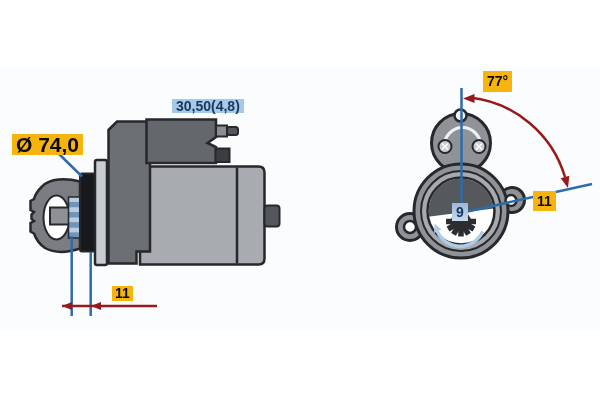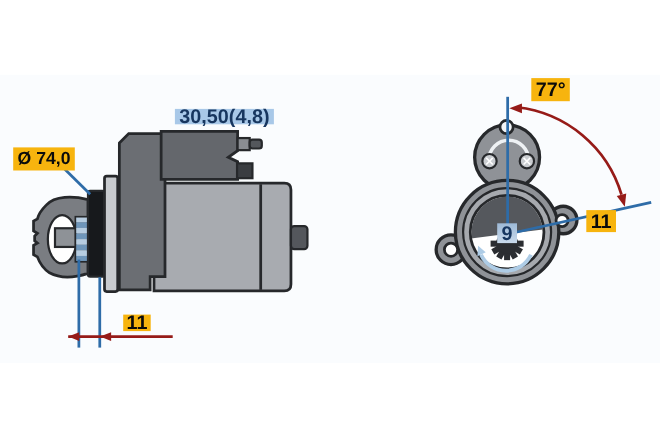--- a/index.html
+++ b/index.html
@@ -1,20 +1,20 @@
 <!DOCTYPE html>
 <html style="--label-yellow: #f7b40e; --label-blue: #a8c8e8; --label-navy: #17365f; --steel-badge: #9db9d6; --line-blue: #2e6ca8; --dim-red: #961b18; --arrow-blue: #aecce6; --outline: #26282b; --body-gray: #a8abb0; --solenoid-gray: #64676c; --pedestal-gray: #6b6e73; --fork-gray: #7a7d82; --plate-light: #c8cbcf; --flange-black: #17191c; --shaft-gray: #8e9297; --bolt-gray: #54575c; --term-light: #8a8d92; --term-dark: #3a3d41; --plate-gray: #8f9297; --ring-gray: #a6a9ae; --chord-dark: #55585d; --gear-dark: #2b2d31; --bolt-head: #c9ccd0; --stripe-light: #b7cde1; --stripe-dark: #6f96ba;"><head>
 <meta charset="utf-8">
 <style>
   html,body{margin:0;padding:0;}
   #stage{position:relative;width:600px;height:400px;background:#ffffff;overflow:hidden;
          font-family:"Liberation Sans",sans-serif;}
   #band{position:absolute;left:0;top:68px;width:600px;height:262px;background:#fafcfe;}
   svg{position:absolute;left:0;top:0;}
-  .lbl{position:absolute;font-weight:700;font-size:18px;line-height:17px;color:#0b0b0b;
+  .lbl{position:absolute;font-weight:700;font-size:14px;line-height:17px;color:#0b0b0b;
        background:var(--label-yellow);padding:1px 4px;white-space:nowrap;}
   .lbl-blue{background:var(--label-blue);color:var(--label-navy);}
   .lbl-steel{background:linear-gradient(180deg,var(--steel-badge),#c9daec);color:var(--label-navy);text-align:center;}
   .c-body{fill:var(--body-gray);stroke:var(--outline);}
   .c-bolt{fill:var(--bolt-gray);stroke:var(--outline);}
   .c-pedestal{fill:var(--pedestal-gray);stroke:var(--outline);}
   .c-solenoid{fill:var(--solenoid-gray);stroke:var(--outline);}
   .c-term-light{fill:var(--term-light);stroke:var(--outline);}
   .c-term-dark{fill:var(--term-dark);stroke:var(--outline);}
   .c-fork{fill:var(--fork-gray);stroke:var(--outline);}
@@ -111,19 +111,19 @@
       <path d="M482.7 231.6 A25 25 0 0 1 437.3 231.6" class="ln-arrow"></path>
       <polygon points="434.6,223.5 434.0,233.0 441.6,229.4" class="fill-arrow"></polygon>
       <line x1="461.5" y1="88" x2="461.5" y2="205" class="ln-blue"></line>
       <line x1="463" y1="212.5" x2="592" y2="184" class="ln-blue"></line>
       <path d="M470 97.5 A112 112 0 0 1 565 177" class="ln-red" stroke-width="3.5"></path>
       <polygon points="463,98.5 474.5,94 474.5,103" class="fill-red"></polygon>
       <polygon points="568,188 569.3,175.8 560.7,178.2" class="fill-red"></polygon>
     </g>
   </svg>
 
-  <div class="lbl" style="left:12px;top:134px;font-size:16px;line-height:19px;">Ø 74,0</div>
-  <div class="lbl lbl-blue" style="left:159px;top:99px;line-height:14px;padding:0px 4px;">30,50(4,8)</div>
+  <div class="lbl" style="left:12px;top:134px;font-size:21px;line-height:19px;">Ø 74,0</div>
+  <div class="lbl lbl-blue" style="left:172px;top:99px;line-height:14px;padding:0px 4px;">30,50(4,8)</div>
   <div class="lbl" style="left:112px;top:286px;line-height:15px;padding:0px 3px;">11</div>
   <div class="lbl" style="left:483px;top:71px;line-height:19px;">77°</div>
   <div class="lbl" style="left:533px;top:191px;line-height:18px;">11</div>
   <div class="lbl lbl-steel" style="left:452px;top:203px;line-height:18px;padding:0 4px;">9</div>
 </div>
 
 </body></html>

